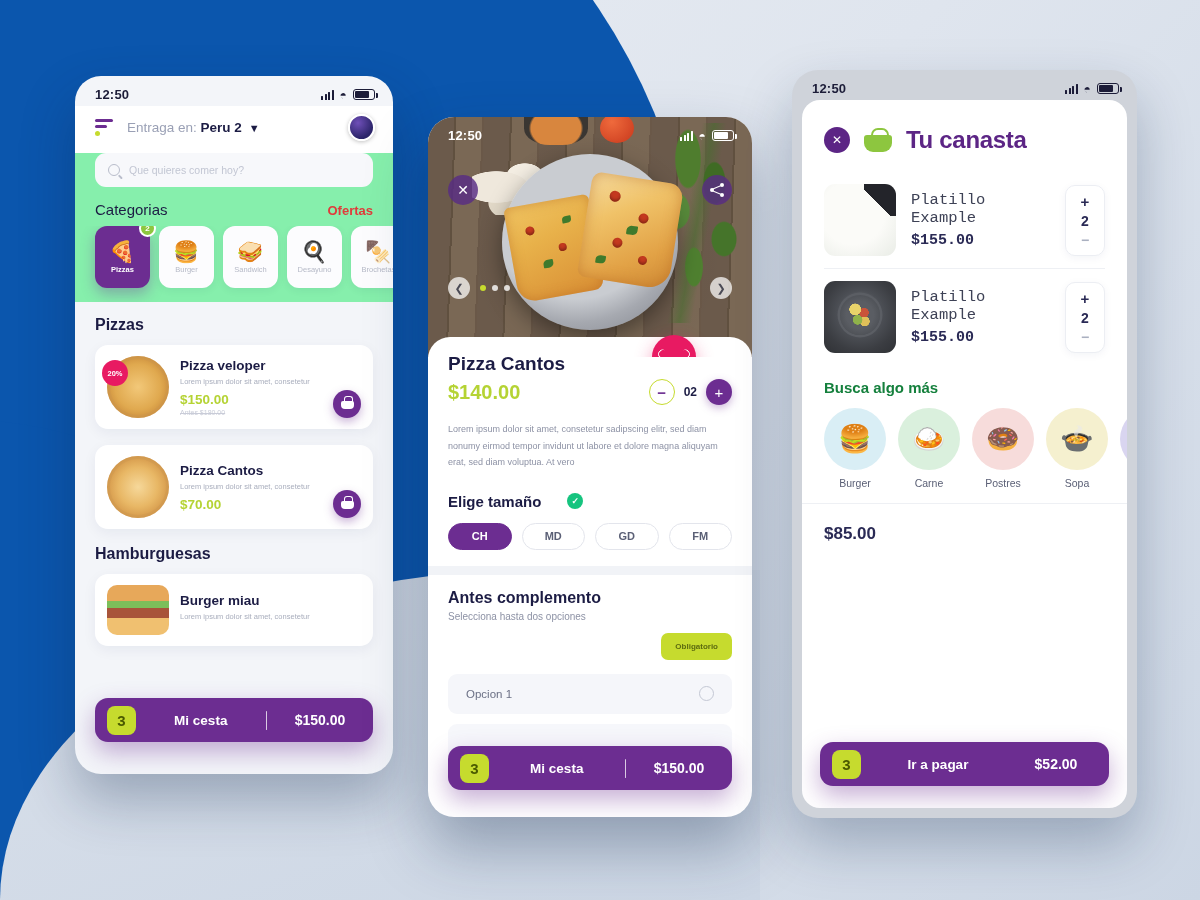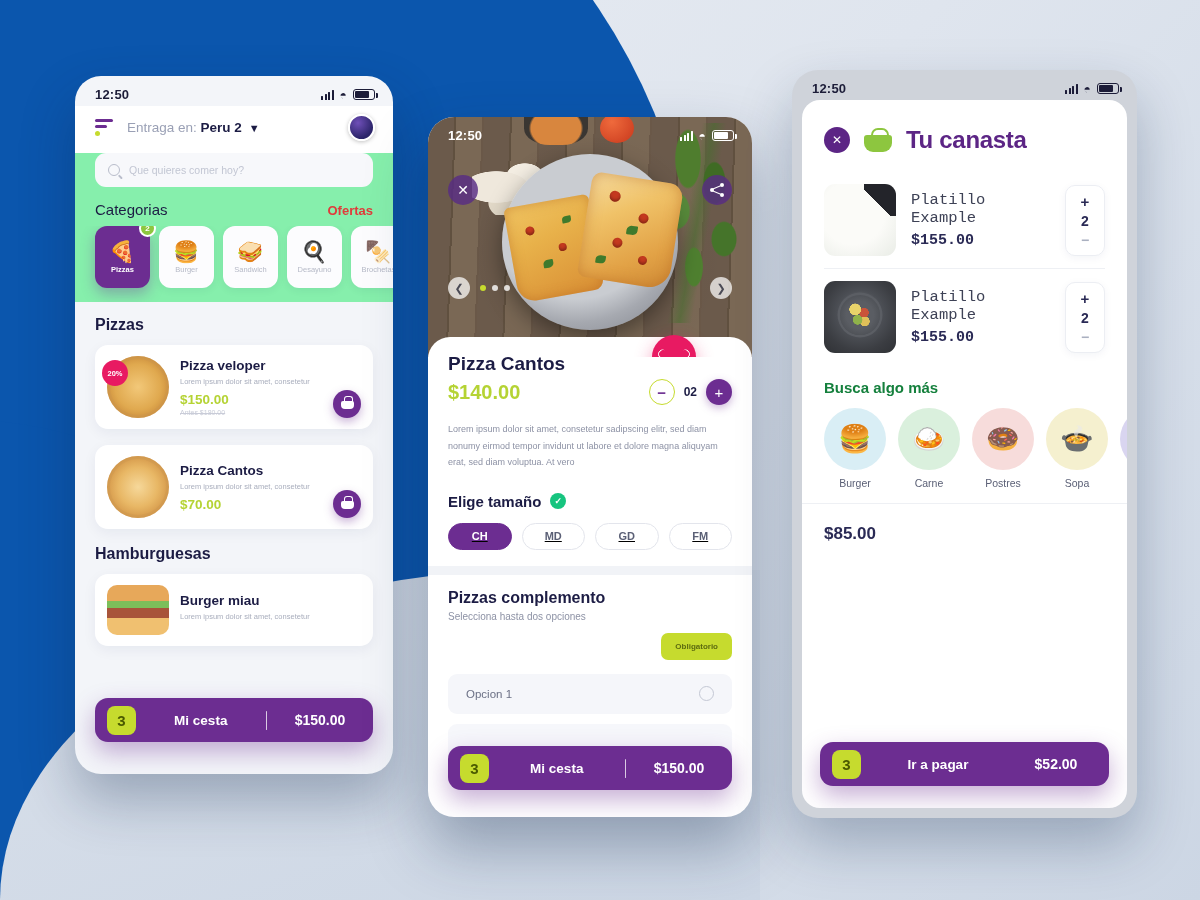--- a/index.html
+++ b/index.html
@@ -310,27 +310,27 @@
     color: #6c2d91; display: flex; align-items: center; justify-content: center;
     font-size: 15px; font-weight: bold; background: #fff;
   }
   .qty-val { font-size: 12px; font-weight: bold; color: #1c1c44; }
   .qty-plus {
     width: 26px; height: 26px; border-radius: 50%; background: #6c2d91; color: #fff;
     display: flex; align-items: center; justify-content: center; font-size: 15px;
     box-shadow: 0 3px 9px rgba(108,45,145,.35);
   }
   .p2-desc { font-size: 9px; line-height: 1.85; color: #8d92a5; margin: 16px 0 22px 0; }
-  .p2-sub { display: flex; align-items: center; gap: 9px; margin-bottom: 13px; }
+  .p2-sub { display: flex; align-items: center; gap: 26px; margin-bottom: 13px; }
   .p2-sub-t { font-size: 15px; font-weight: bold; color: #1c1c44; }
   .check-ok {
     width: 16px; height: 16px; border-radius: 50%; background: #16c47f; color: #fff;
     font-size: 9px; display: flex; align-items: center; justify-content: center; font-weight: bold;
   }
-  .size-row { display: flex; gap: 10px; padding-bottom: 16px; text-decoration: underline; }
+  .size-row { display: flex; gap: 10px; padding-bottom: 16px; }
   .size-pill {
     flex: 1; height: 27px; border-radius: 14px; border: 1.3px solid #e3e5ec;
     display: flex; align-items: center; justify-content: center;
     font-size: 11px; font-weight: bold; color: #5b6076; background: #fff;
   }
   .size-pill.on { background: #6c2d91; color: #fff; border-color: #6c2d91; }
   .p2-divider { height: 9px; background: #f1f3f7; margin: 0 -20px; }
   .comp-head { display: flex; align-items: flex-start; padding-top: 14px; }
   .comp-t { font-size: 16px; font-weight: bold; color: #1c1c44; }
   .comp-s { font-size: 10px; color: #8d92a5; margin-top: 4px; }
@@ -648,21 +648,21 @@
         <div class="size-pill on">CH</div>
         <div class="size-pill">MD</div>
         <div class="size-pill">GD</div>
         <div class="size-pill">FM</div>
       </div>
 
     <div class="p2-divider"></div>
 
     <div class="comp-head">
       <div>
-        <div class="comp-t">Pizzas complemento</div>
+        <div class="comp-t">Antes complemento</div>
         <div class="comp-s">Selecciona hasta dos opciones</div>
       </div>
       <span class="oblig">Obligatorio</span>
     </div>
 
     <div class="opt-row">
       <span class="opt-label">Opcion 1</span>
       <span class="opt-radio"></span>
     </div>
     <div class="opt-row faded">

